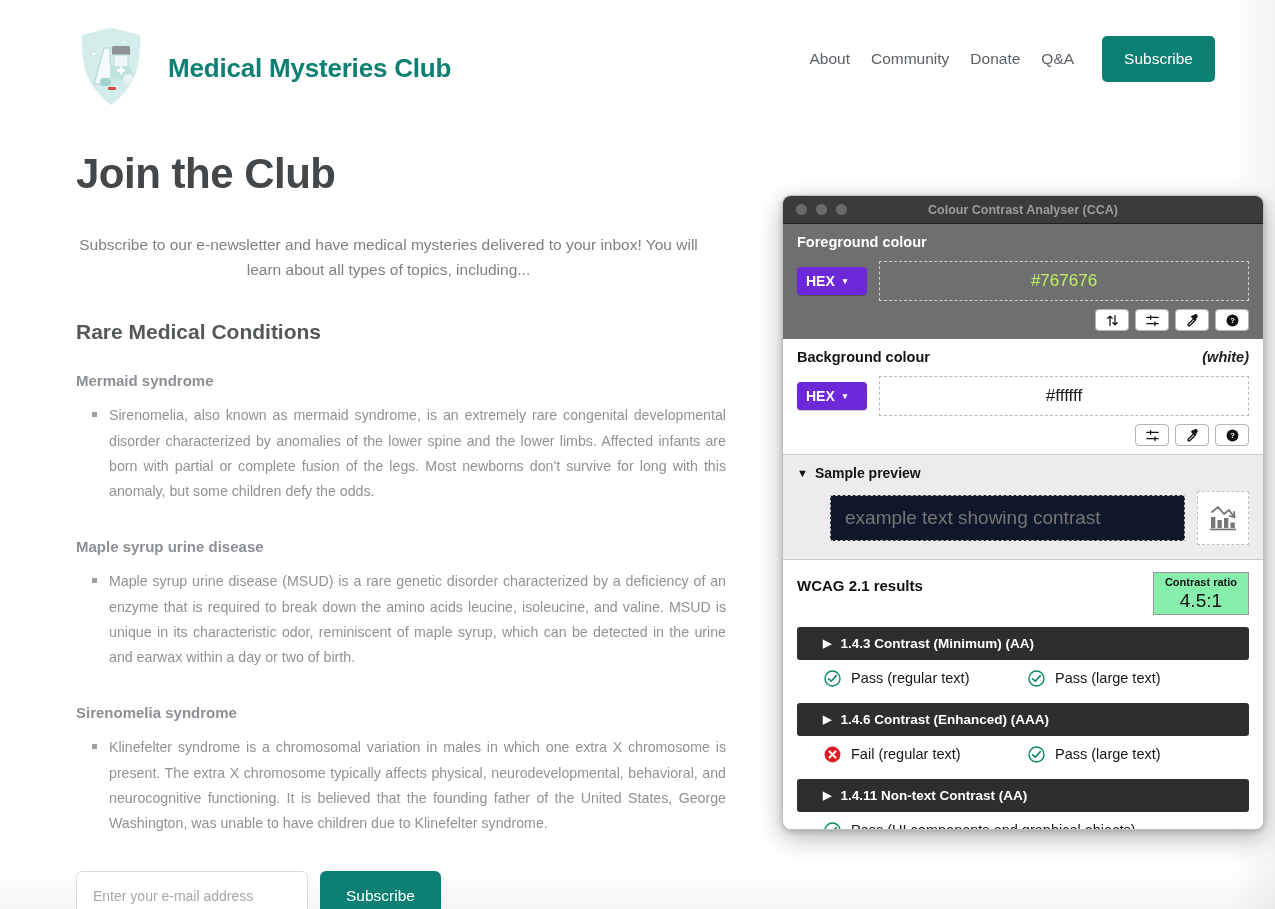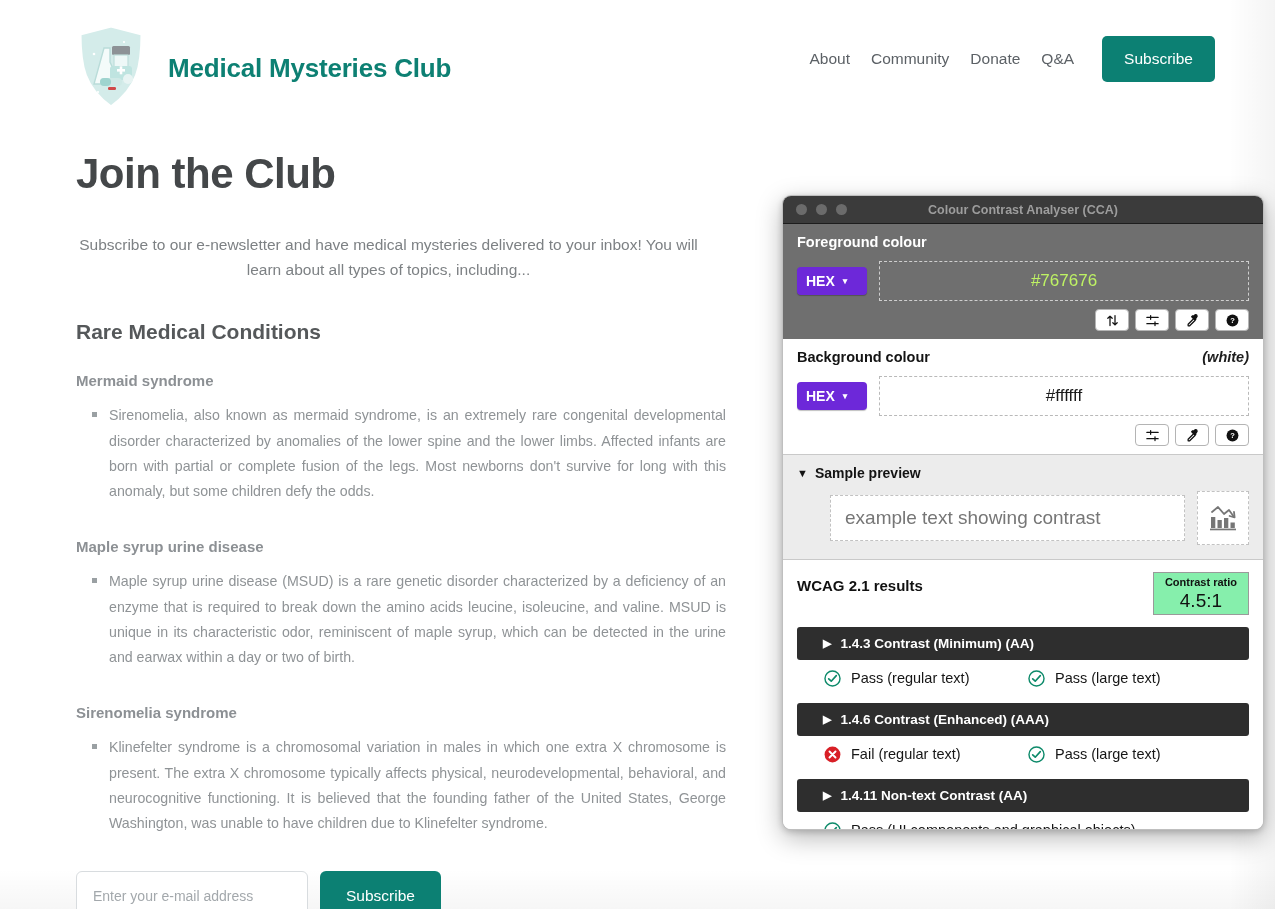--- a/index.html
+++ b/index.html
@@ -150,21 +150,21 @@
   .preview-section{
     background:#ececec; padding:10px 14px 14px 14px; border-bottom:1px solid #c9c9c9;
   }
   .disclosure{
     font-size:14px; font-weight:bold; color:#131313; margin-bottom:10px;
     display:flex; align-items:center; gap:7px; cursor:pointer;
   }
   .tri-down{ font-size:11px; }
   .preview-row{ display:flex; align-items:center; gap:12px; padding-left:33px; }
   .sample-text{
-    flex:1; border:1px dashed #c2c2c2; background:#ffffff;
+    flex:1; border:1px dashed #c2c2c2; background:#0f172a;
     font-size:19px; color:#767676; padding:11px 14px;
   }
   .sample-graphic{
     width:52px; height:54px; border:1px dashed #c2c2c2; background:#ffffff;
     display:flex; align-items:center; justify-content:center;
   }
   .results-section{ background:#ffffff; padding:12px 14px 10px 14px; }
   .results-head{ display:flex; align-items:flex-start; justify-content:space-between;gap:8px; }
   .results-title{ font-size:15px; font-weight:bold; color:#111111; padding-top:5px; }
   .ratio-box{

